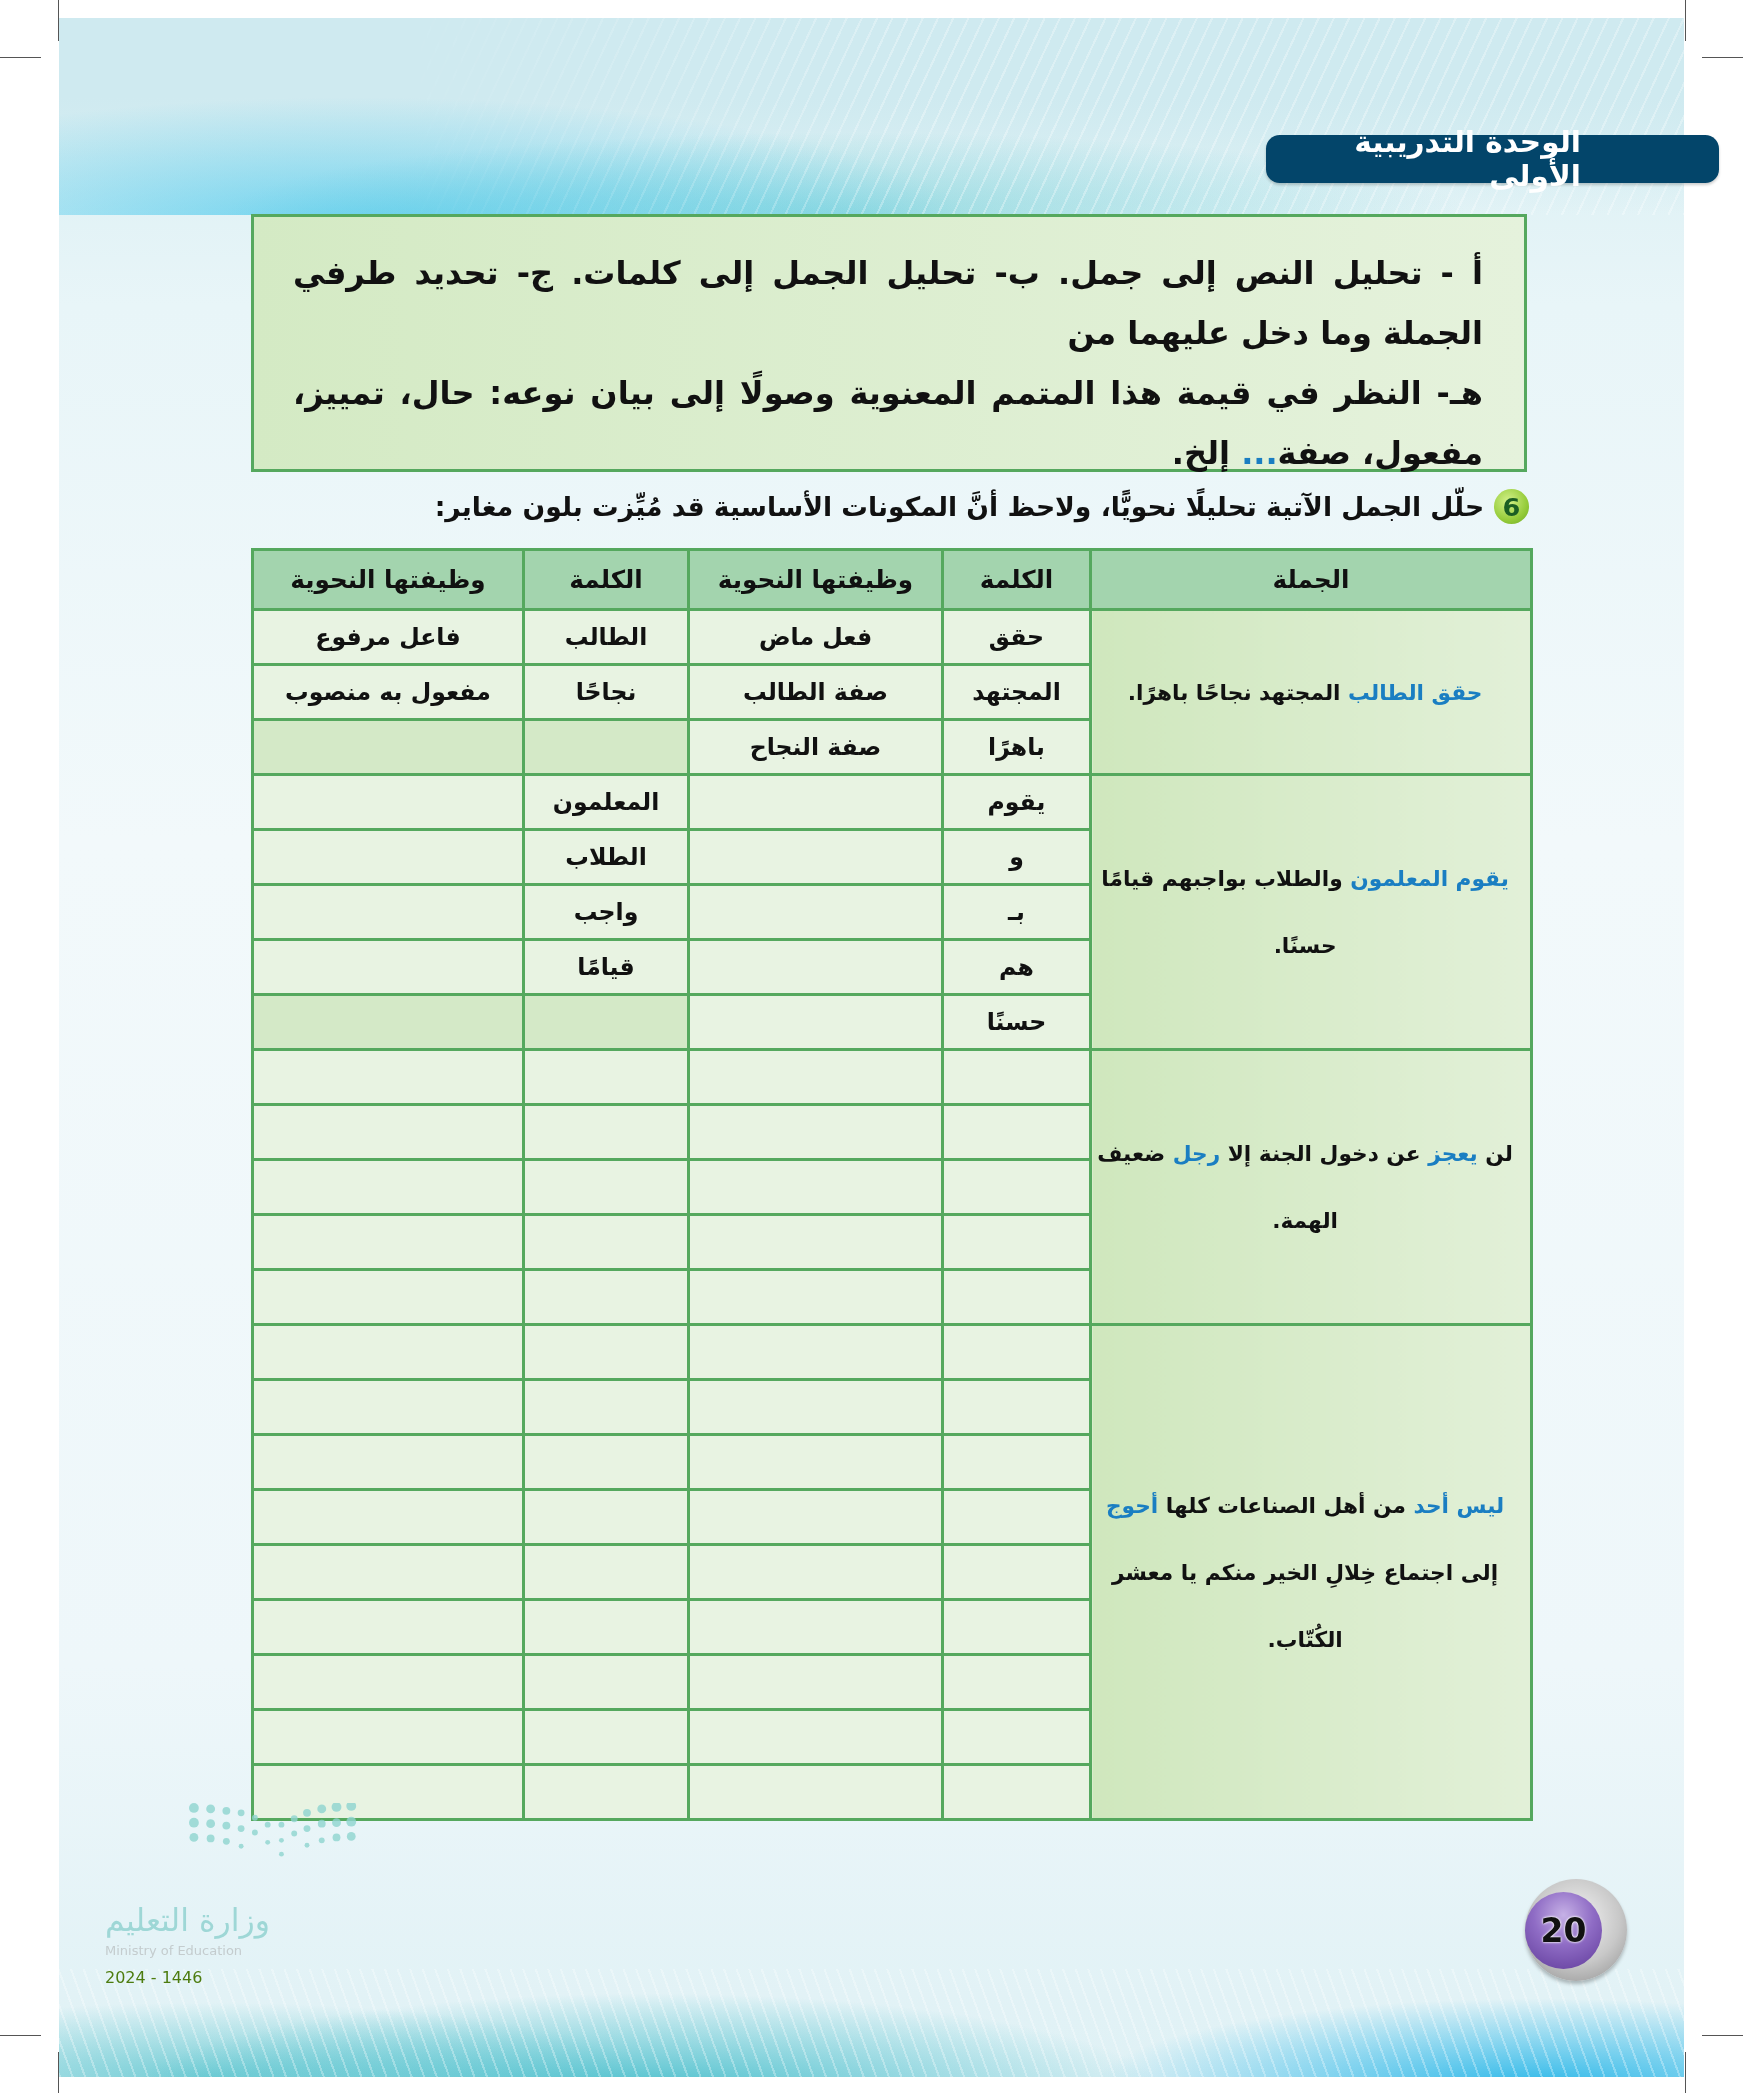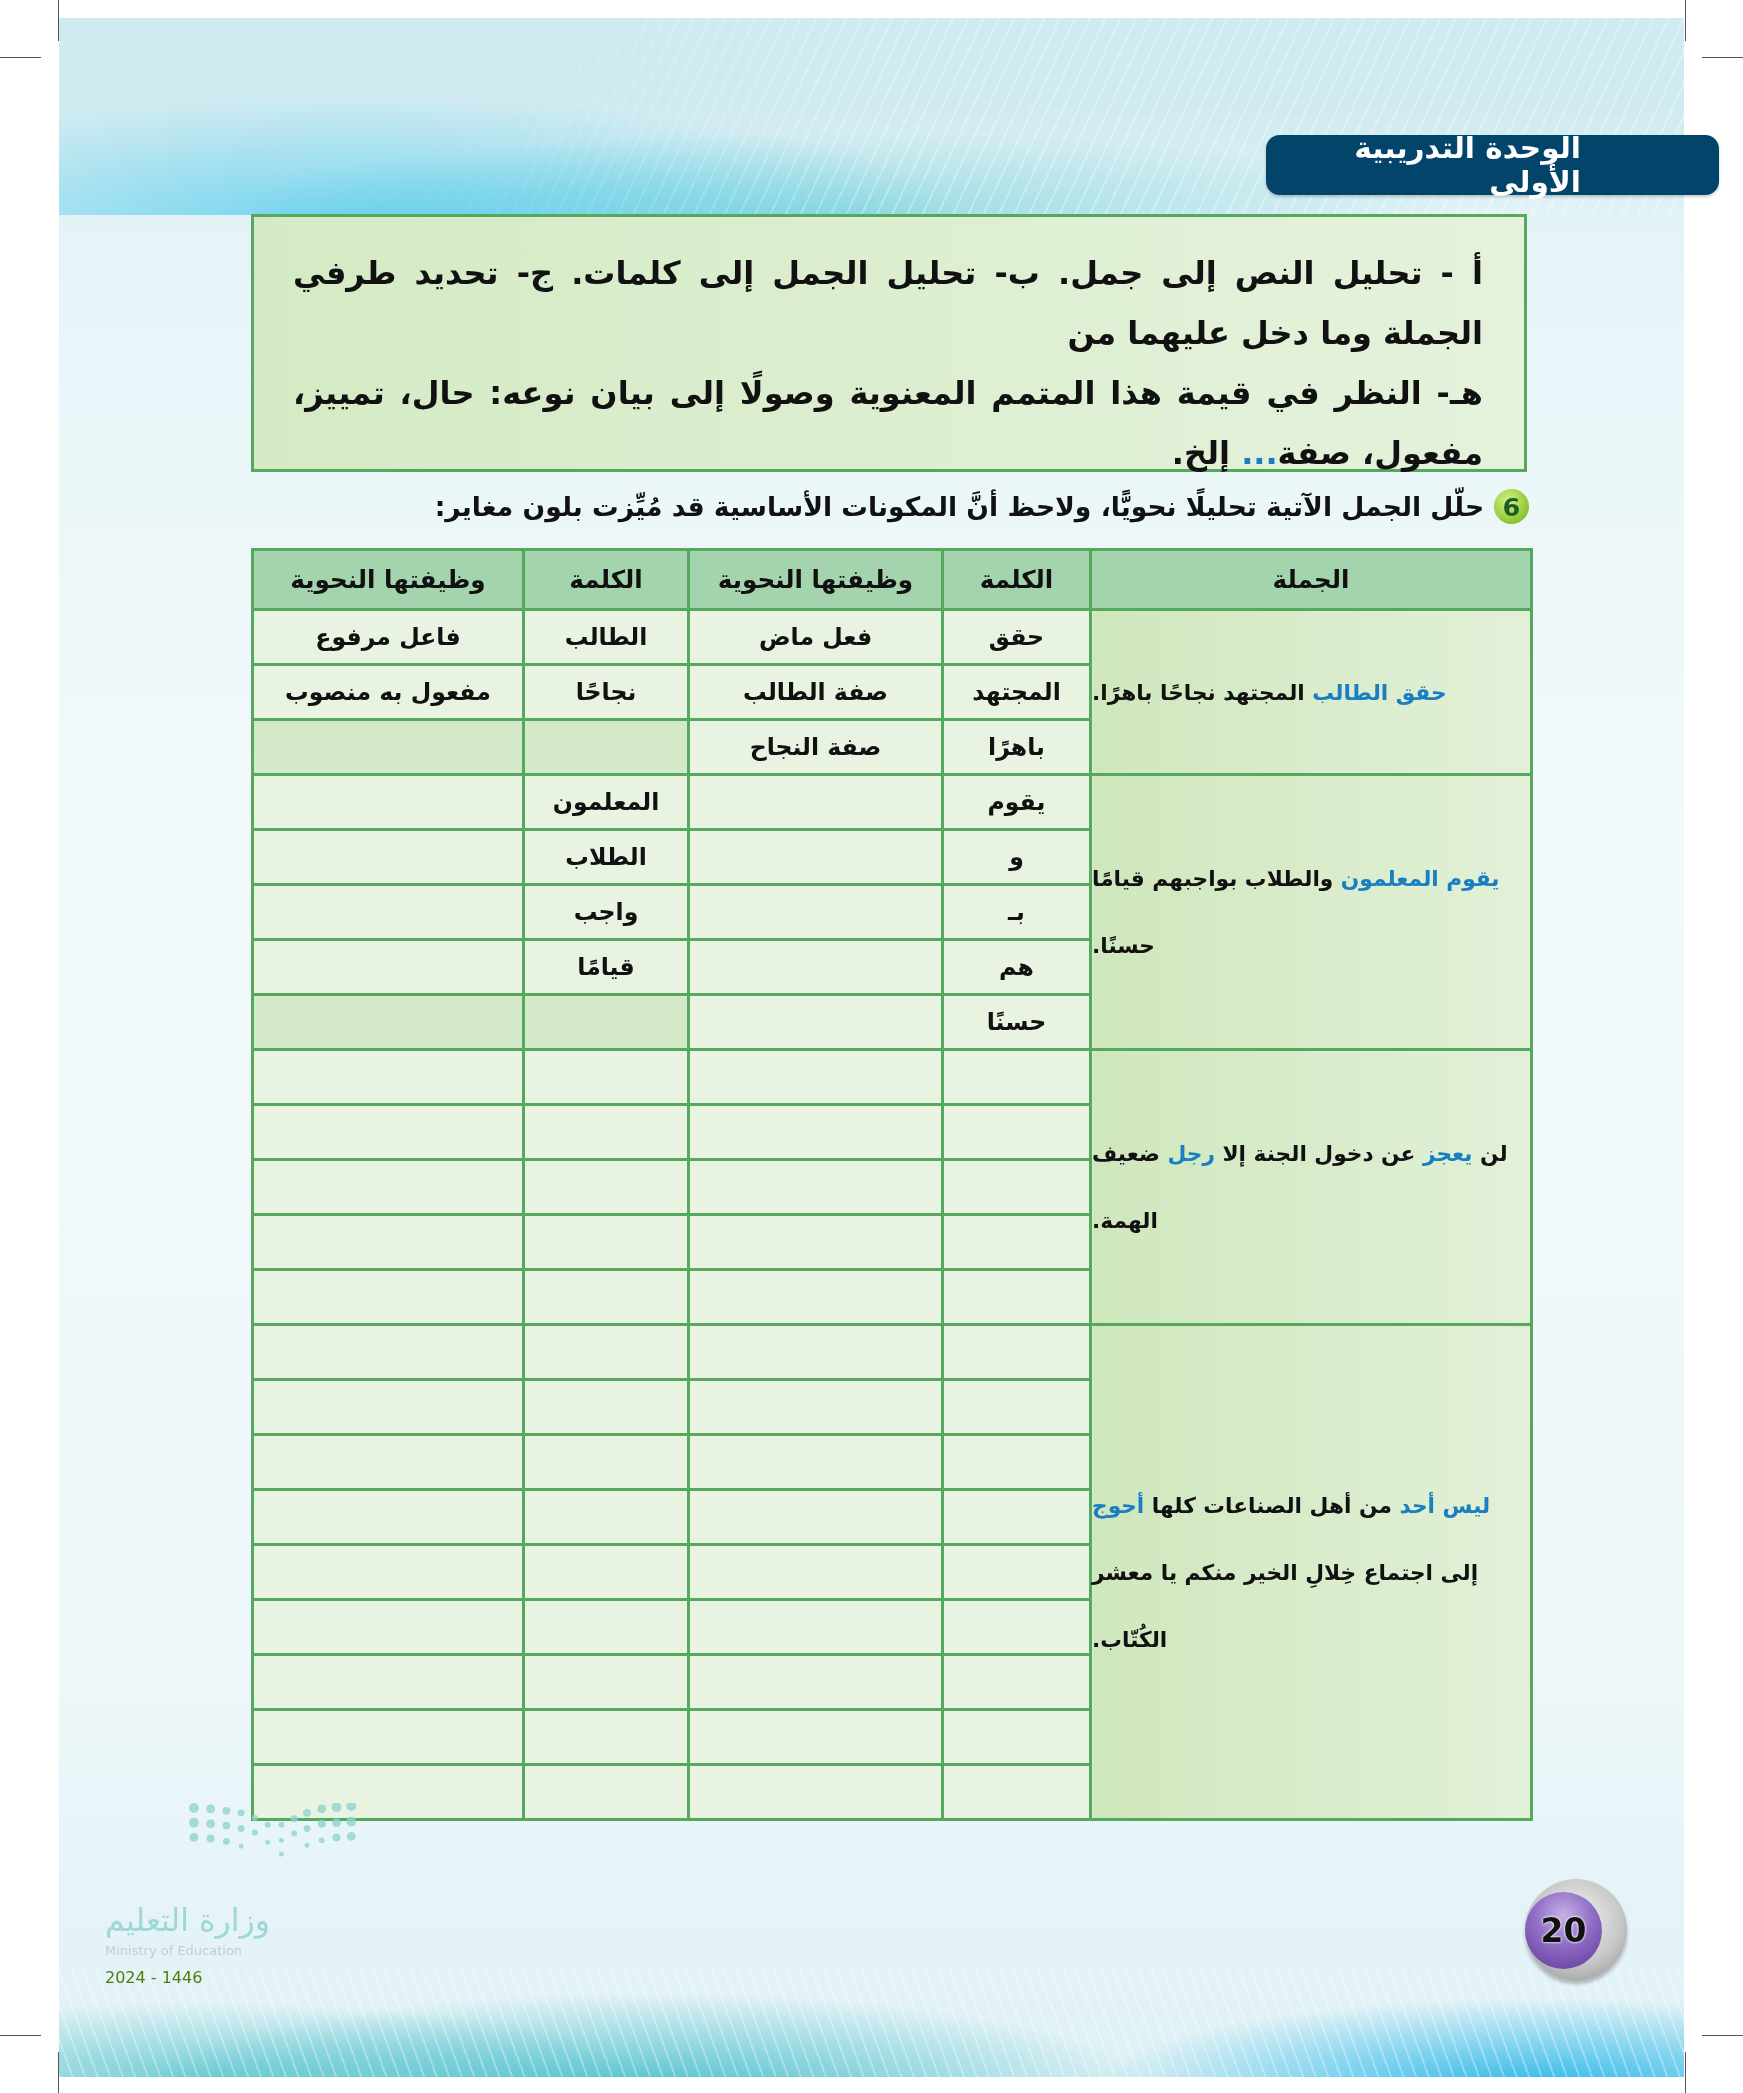--- a/index.html
+++ b/index.html
@@ -35,21 +35,21 @@
       radial-gradient(ellipse 591px 99px at 148px 138px, rgba(70,190,200,0.7), rgba(70,190,200,0) 75%);
   }
   .wave-bottom-lines {
     position:absolute; left:0; bottom:0; width:1625px; height:108px;
     background:repeating-linear-gradient(70deg, rgba(255,255,255,0.5) 0 2px, rgba(255,255,255,0) 2px 11.8px);
     opacity:0.6;
   }
   .crop { position:absolute; background:#555; }
 
   .unit-banner {
-    position:absolute; left:1266px; top:135px; width:453px; height:60px;
+    position:absolute; left:1266px; top:135px; width:453px; height:48px;
     background:#03456a; border-radius:13.8px;
     color:#ffffff; font-weight:bold; font-size:29.6px;
     display:flex; align-items:center; justify-content:flex-start;
     direction:rtl; padding-right:138px; box-sizing:border-box;
     box-shadow:0 2px 3px rgba(0,0,0,0.2);
   }
   .steps-box {
     position:absolute; left:251px; top:214px; width:1276px; height:258px;
     box-sizing:border-box; border:3px solid #55a85e;
     background:linear-gradient(90deg,#d4eac4 0%, #e5f2dc 100%);
@@ -81,21 +81,21 @@
   table.analysis col.c-w2 { width:165px; }
   table.analysis col.c-f2 { width:271px; }
   table.analysis th, table.analysis td {
     border:3px solid #55a85e; padding:0; text-align:center;
     font-weight:bold; font-size:23.6px; color:#111;
   }
   table.analysis th { background:#a3d4ae; height:57px; font-size:24.6px; }
   table.analysis td { height:52px; background:#e8f3e2; }
   table.analysis td.sentence {
     background:linear-gradient(90deg,#cfe7bd 0%,#e2f0d8 100%);
-    text-align:left; padding-right:11.8px; font-size:21.7px; line-height:67px;
+    text-align:center; padding-right:11.8px; font-size:21.7px; line-height:67px;
   }
   table.analysis td.shade { background:#d4e9c7; }
   .blue { color:#1a7ec2; }
 
   .ministry {
     position:absolute; left:97px; top:1803px; width:256px; height:187px;margin-left:8px;
   }
   .dots { position:absolute; left:84px; top:0; }
   .m-ar { position:absolute; left:0; top:99px; font-size:31.5px; color:#9ed7d6; font-family:"DejaVu Sans", sans-serif; direction:rtl; width:177px; text-align:left; }
   .m-en { position:absolute; left:0; top:140px; font-size:13px; color:#c4ccce; }

